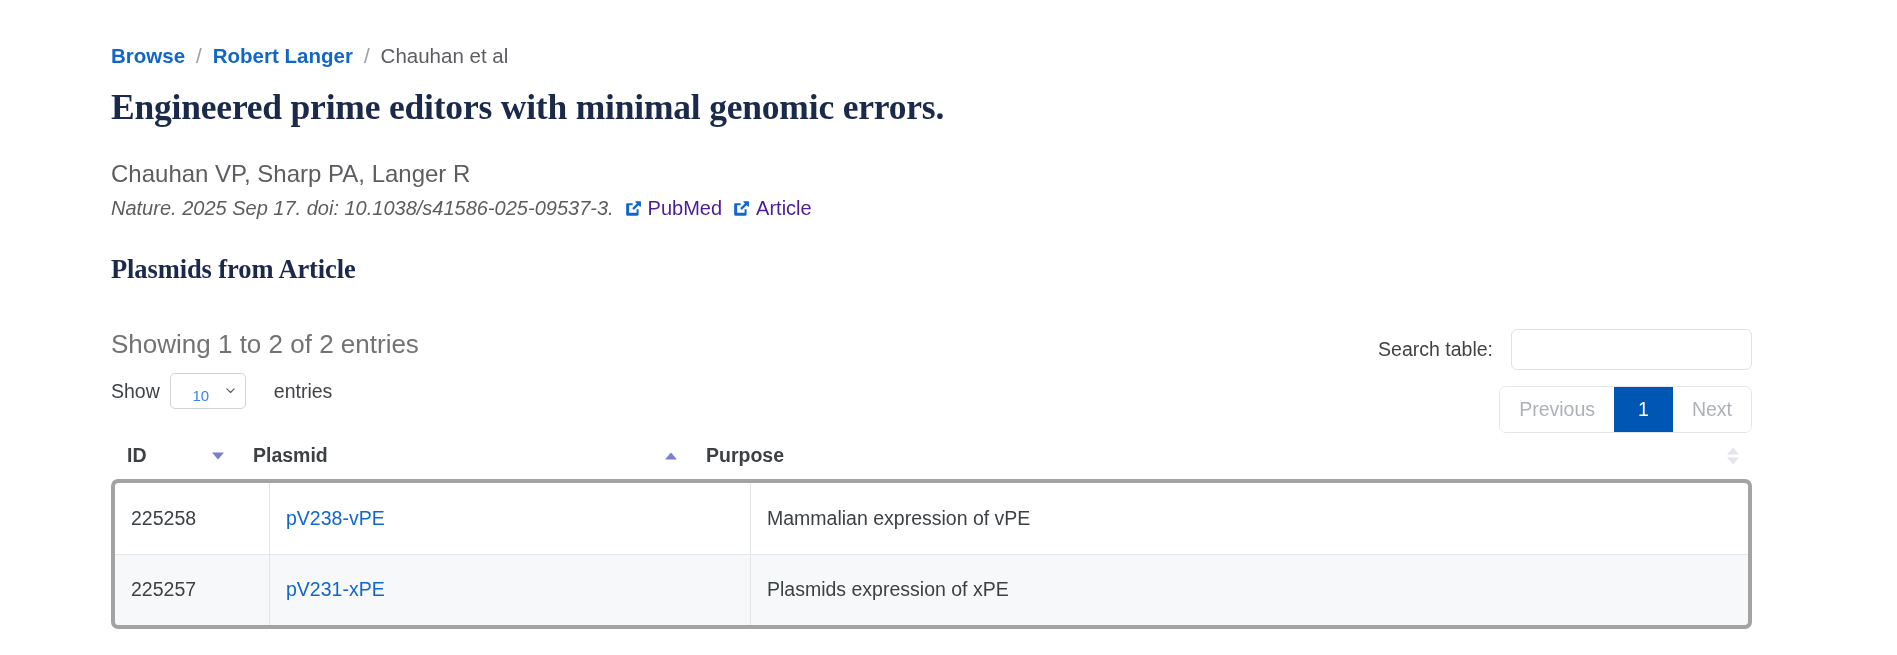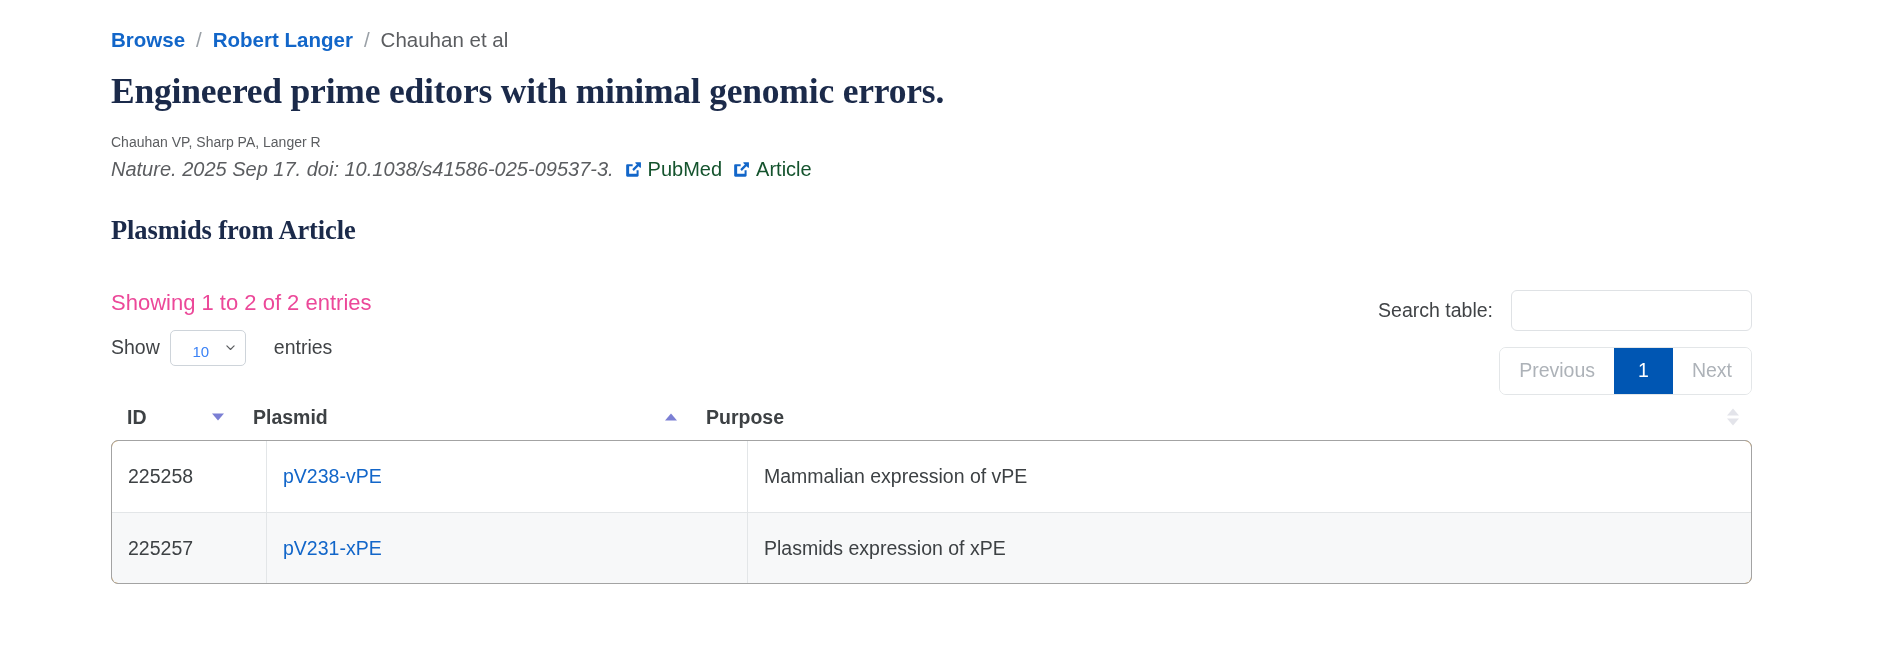--- a/index.html
+++ b/index.html
@@ -29,21 +29,21 @@
     left: 111px;
     top: 0;
     width: 1641px;
   }
 
   
   .breadcrumb {
     display: flex;
     align-items: center;
     font-size: 20.5px;
-    padding-top: 27px;
+    padding-top: 43px;
     line-height: 1.3;
   }
   .breadcrumb a {
     color: #1266c9;
     text-decoration: none;
     font-weight: 600;
   }
   .breadcrumb .sep {
     color: #9aa0a6;
     margin: 0 11px;
@@ -59,39 +59,39 @@
     font-family: "Liberation Serif", serif;
     font-weight: 700;
     font-size: 35.5px;
     color: #1b2a4a;
     letter-spacing: -0.2px;
     margin: 17px 0 0 0;
     line-height: 1.15;
   }
 
   .authors {
-    font-size: 14px;
+    font-size: 24px;
     color: #5b5d60;
-    margin-top: 22px;
+    margin-top: 31px;
     line-height: 1.35;
   }
 
   .citation {
     font-size: 20px;
     color: #5b5d60;
     font-style: italic;
     margin-top: 4px;
     line-height: 1.35;
     display: flex;
     align-items: flex-start;
     flex-wrap: wrap;
   }
   .citation .cite-text { font-style: italic; }
   .citation .ext-link {
-    color: #14532d;
+    color: #4c1d95;
     text-decoration: none;
     font-style: normal;
     margin-left: 11px;
     display: inline-flex;
     align-items: baseline;
     white-space: nowrap;
   }
   .ext-icon {
     display: inline-block;
     width: 17px;
@@ -118,22 +118,22 @@
     position: relative;
     margin-top: 44px;
     height: 96px;
   }
   .dt-left {
     position: absolute;
     left: 0;
     top: 0;
   }
   .dt-info {
-    font-size: 22px;
-    color: #ec4899;
+    font-size: 26px;
+    color: #737373;
     line-height: 1.2;
   }
   .dt-length {
     display: flex;
     align-items: center;
     font-size: 19.5px;
     color: #404346;
     margin-top: 13px;
   }
   .dt-length .lbl-pre { margin-right: 10px; }
@@ -260,21 +260,21 @@
   .tri-down { border-top: 7px solid #7b7fd4; }
   .tri-up.dim   { border-bottom-color: #e3e4ea; }
   .tri-down.dim { border-top-color: #e3e4ea; }
   .sort .tri + .tri { margin-top: 3px; }
 
   .col-id      { width: 126px; }
   .col-plasmid { width: 453px; }
   .col-purpose { flex: 1; }
 
   .dt-table {
-    border: 1px solid #a3a3a3;
+    border: 4px solid #a3a3a3;
     border-radius: 7px;
     overflow: hidden;
     background: #a16207;
   }
   .tr {
     display: flex;
     align-items: stretch;
     min-height: 71px;
   }
   .tr.odd  { background: #ffffff; }

